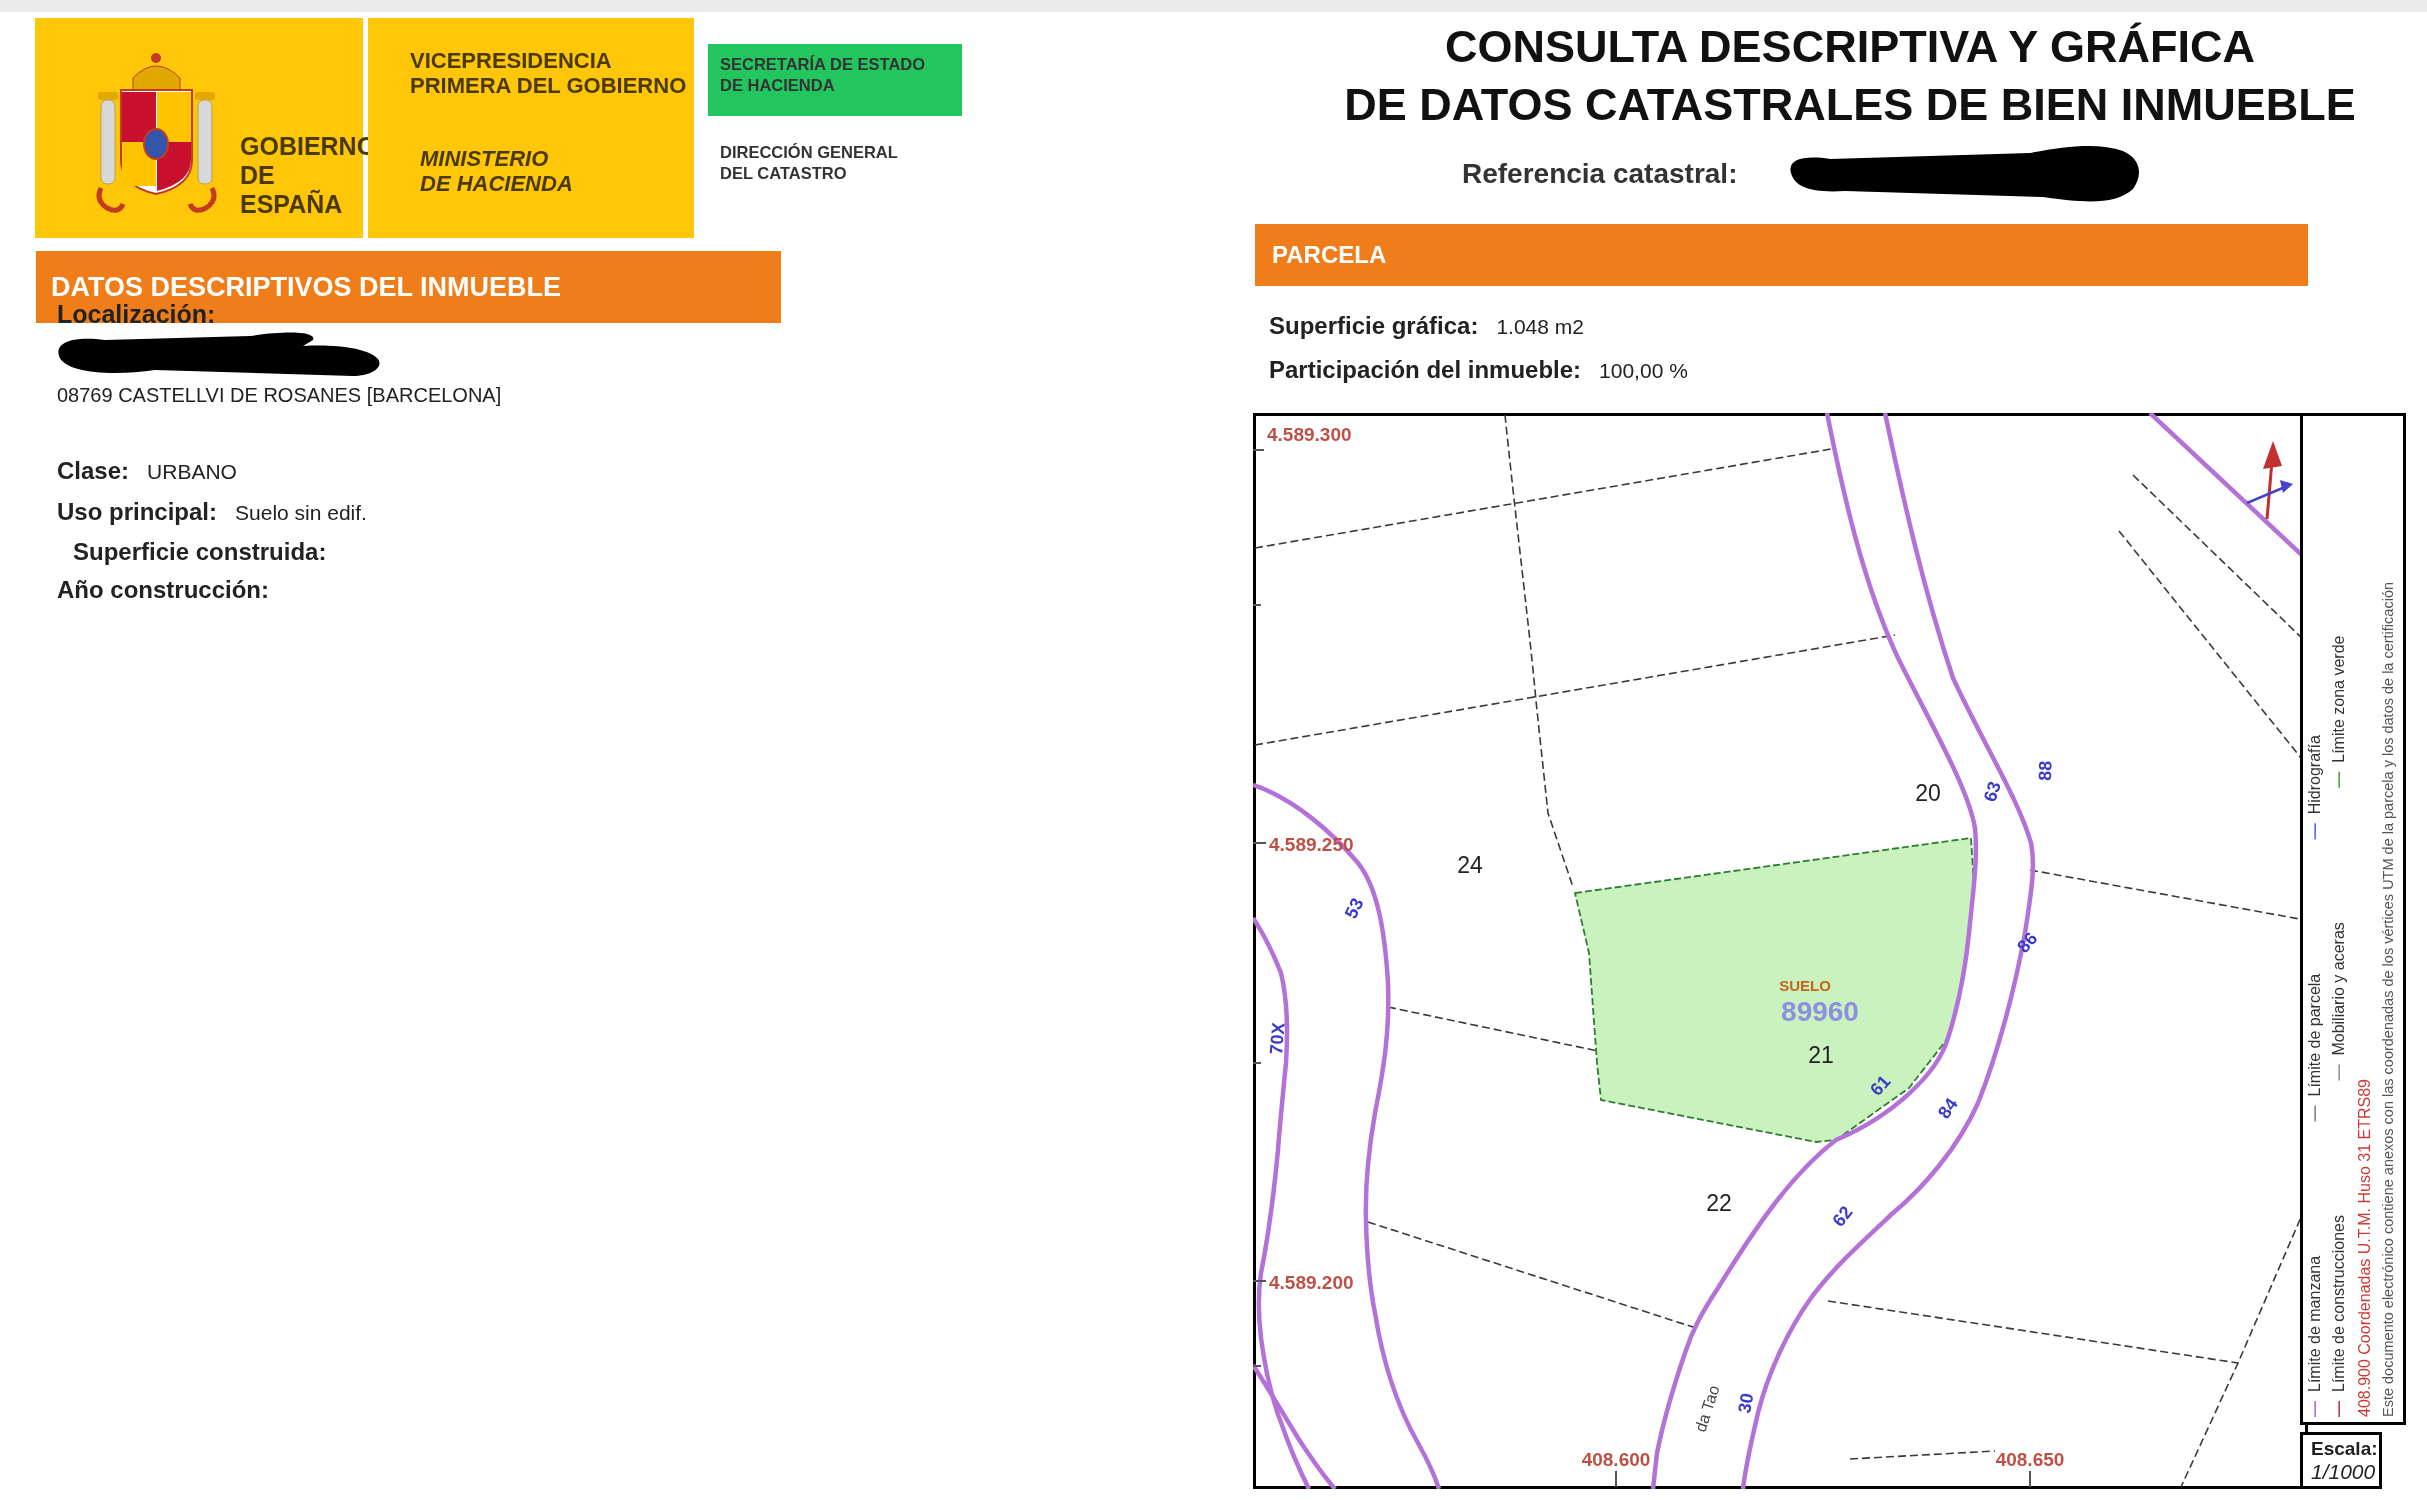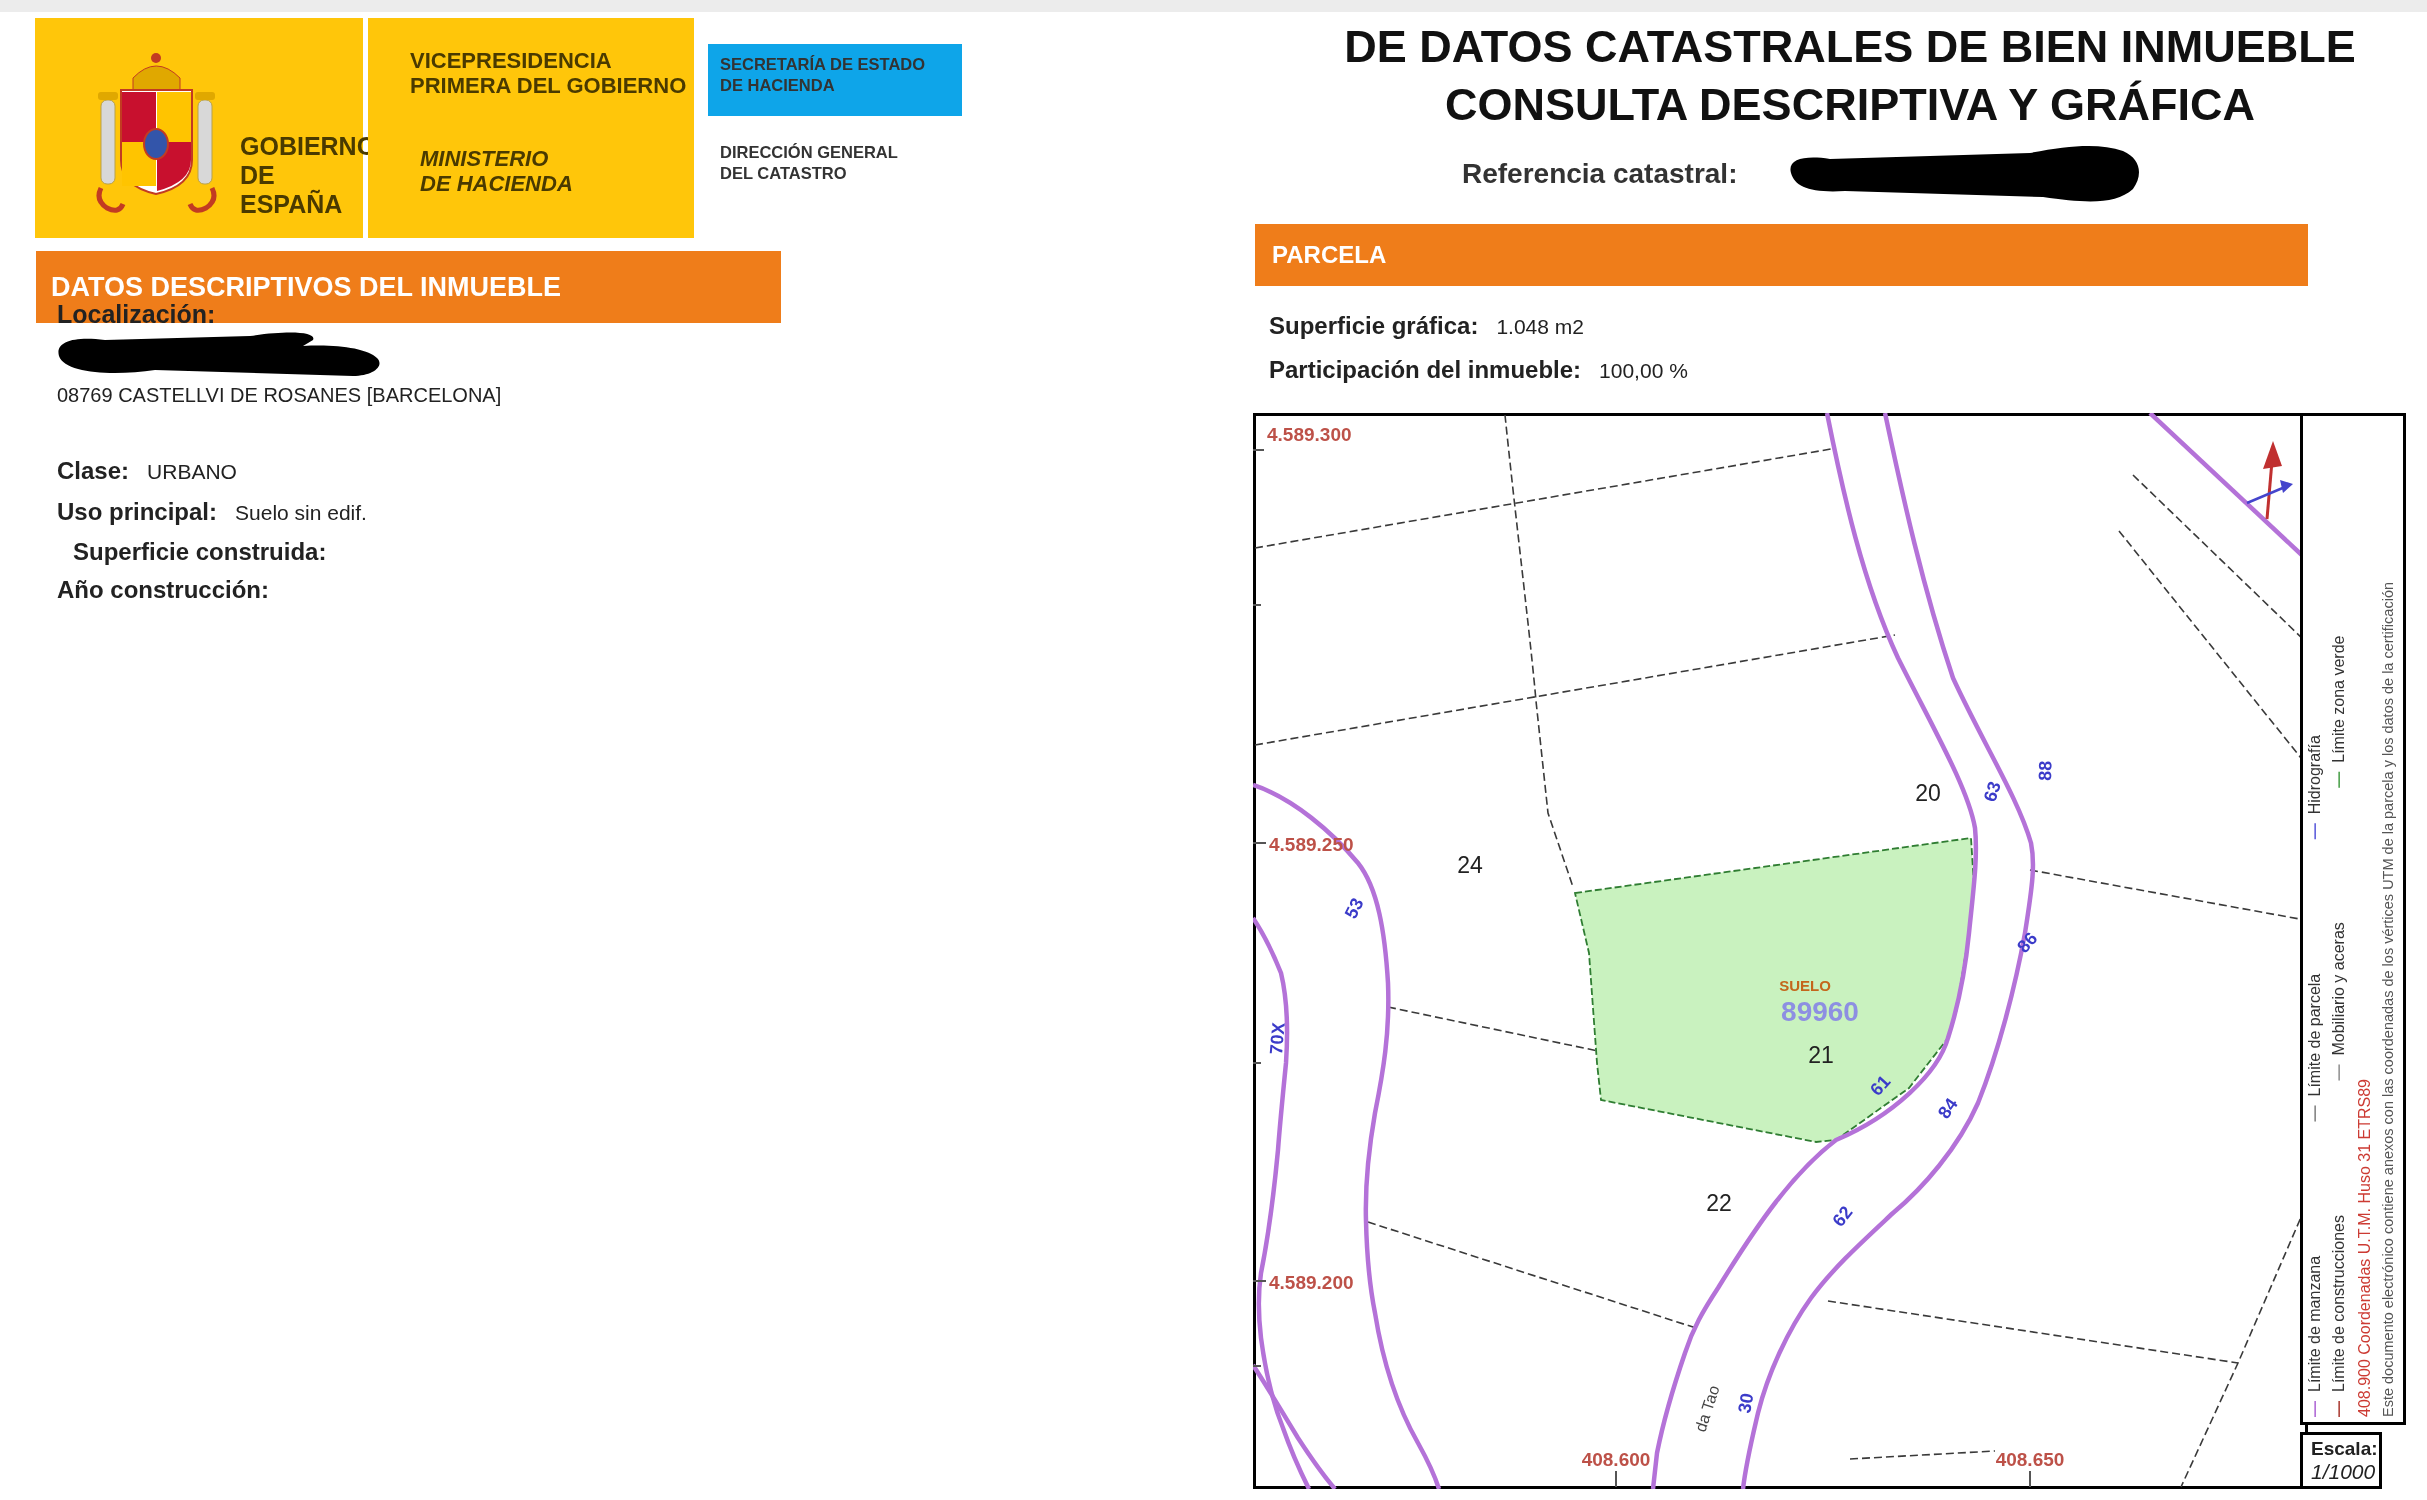--- a/index.html
+++ b/index.html
@@ -9,21 +9,21 @@
   .topstrip{left:0;top:0;width:2427px;height:12px;background:#ececec;}
 
   
   .ybox{background:#FFC60A;top:18px;height:220px;}
   .ybox1{left:35px;width:328px;}
   .ybox2{left:368px;width:326px;}
   .govtxt{color:#4a3a00;font-weight:bold;}
   .gob{left:205px;top:82px;font-size:25px;line-height:29px;margin-top:32px;}
   .vice{left:42px;top:30px;font-size:22px;line-height:25px;}
   .mini{left:52px;top:128px;font-size:22px;line-height:25px;font-style:italic;}
-  .graybox{left:708px;top:44px;width:254px;height:72px;background:#0ea5e9;}
+  .graybox{left:708px;top:44px;width:254px;height:72px;background:#22c55e;}
   .graytxt{left:12px;top:10px;font-size:16.5px;line-height:21px;color:#333;font-weight:600;}
   .dirtxt{left:720px;top:142px;font-size:16.5px;line-height:21px;color:#333;font-weight:600;}
 
   
   .doctitle{left:1300px;top:18px;width:1100px;text-align:center;
             font-size:45px;font-weight:bold;color:#111;line-height:58px;}
   .ref{left:1462px;top:158px;font-size:28px;font-weight:bold;color:#333;}
 
   
   .obar{background:#EF7D1A;color:#fff;font-weight:bold;}
@@ -111,22 +111,22 @@
       <div>SECRETARÍA DE ESTADO</div>
       <div>DE HACIENDA</div>
     </div>
   </div>
   <div class="abs dirtxt">
     <div>DIRECCIÓN GENERAL</div>
     <div>DEL CATASTRO</div>
   </div>
 
   <div class="abs doctitle">
+    <div>CONSULTA DESCRIPTIVA Y GRÁFICA</div>
     <div>DE DATOS CATASTRALES DE BIEN INMUEBLE</div>
-    <div>CONSULTA DESCRIPTIVA Y GRÁFICA</div>
   </div>
   <div class="abs ref">Referencia catastral:</div>
   <svg class="abs blob1" viewBox="0 0 358 66">
     <path d="M6,30 C2,16 20,12 45,16 L245,10 C285,2 315,0 338,8 C356,16 358,32 348,46 C330,62 300,60 258,54 L60,48 C25,50 10,44 6,30 Z" fill="#000"></path>
   </svg>
 
   <div class="abs obar obar-left">DATOS DESCRIPTIVOS DEL INMUEBLE</div>
 
   <div class="abs loclbl">Localización:</div>
   <svg class="abs blob2" viewBox="0 0 330 54">

